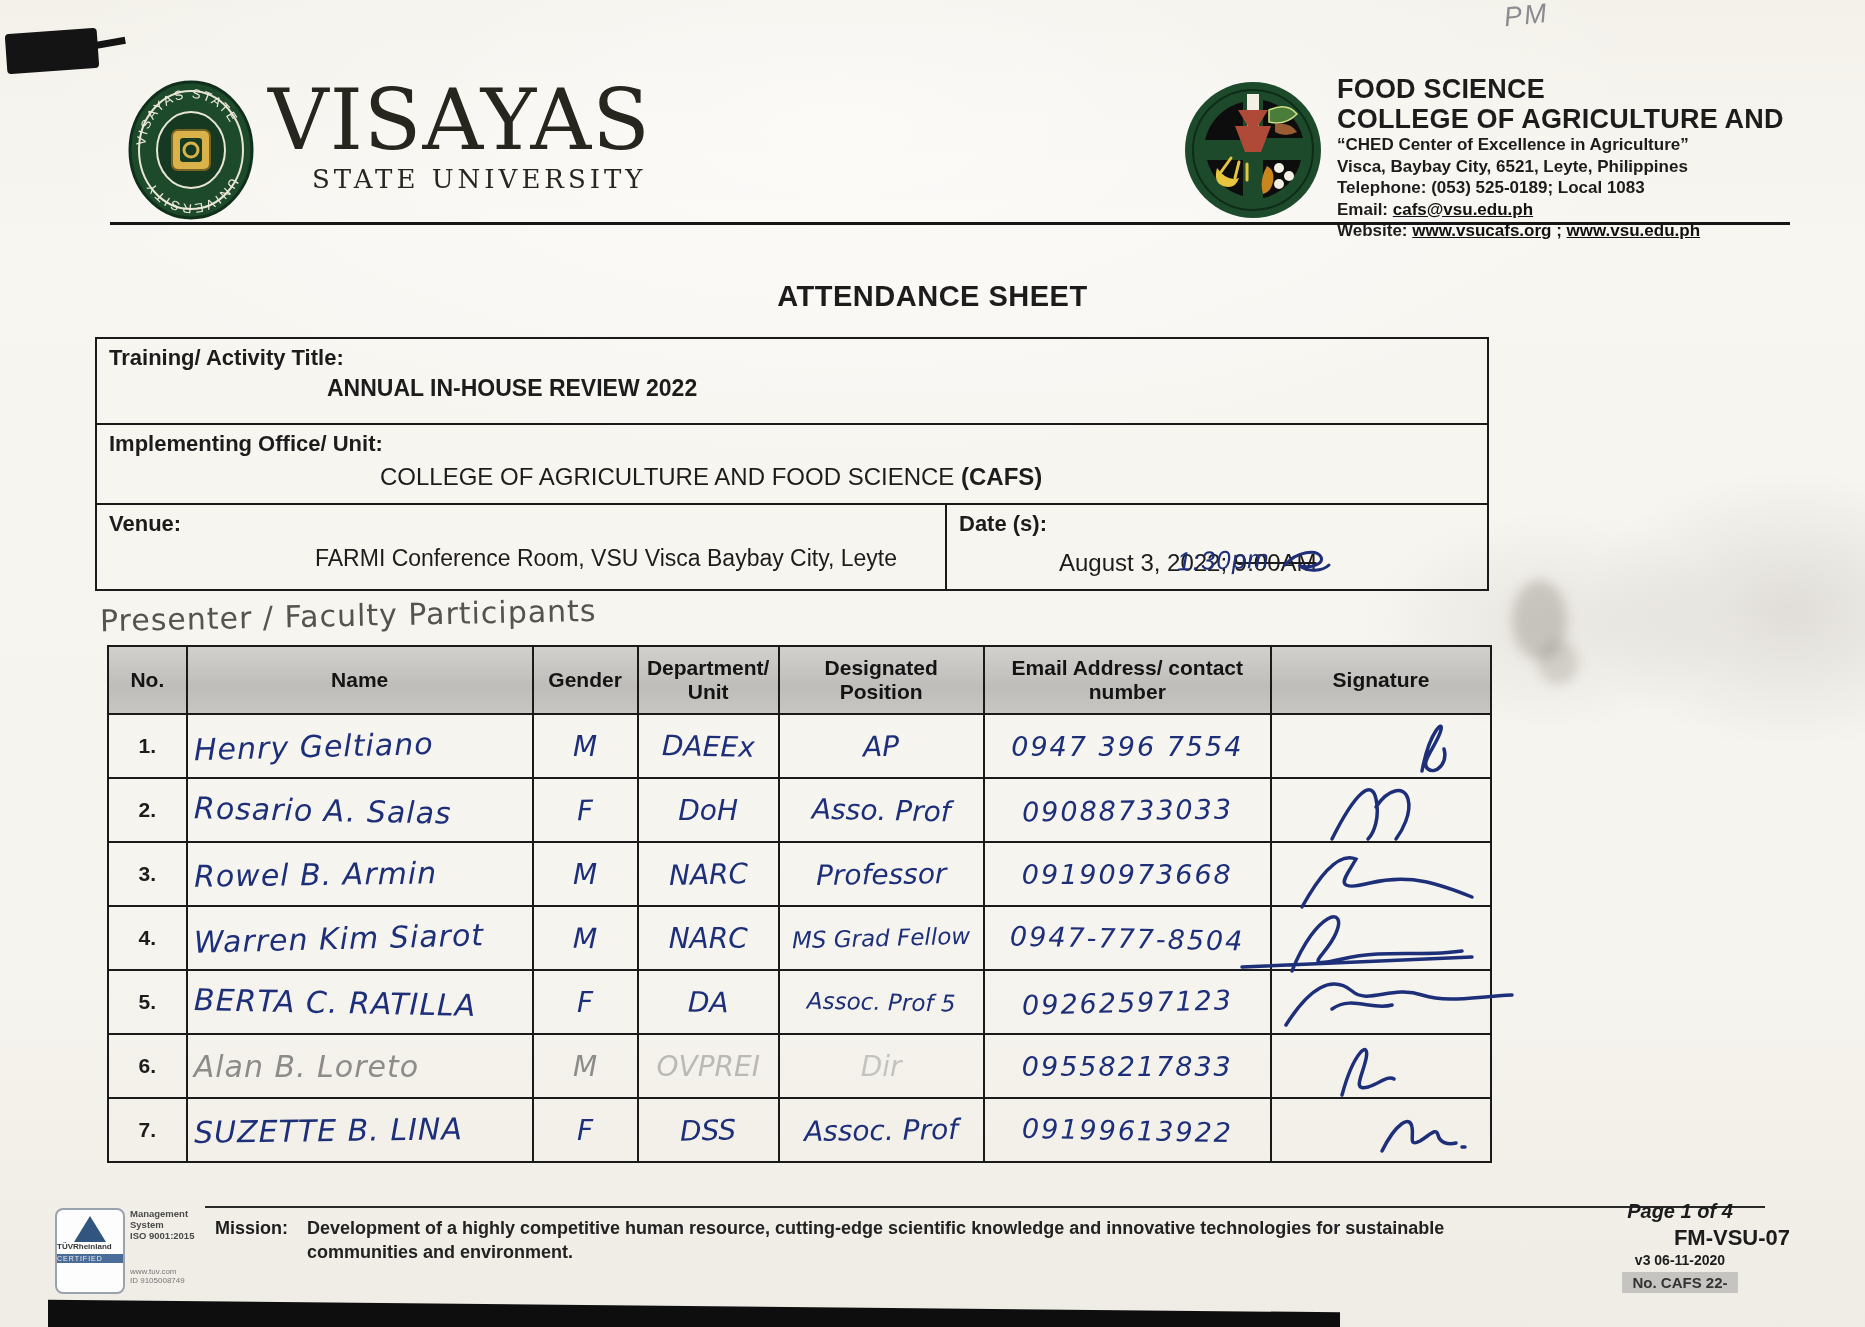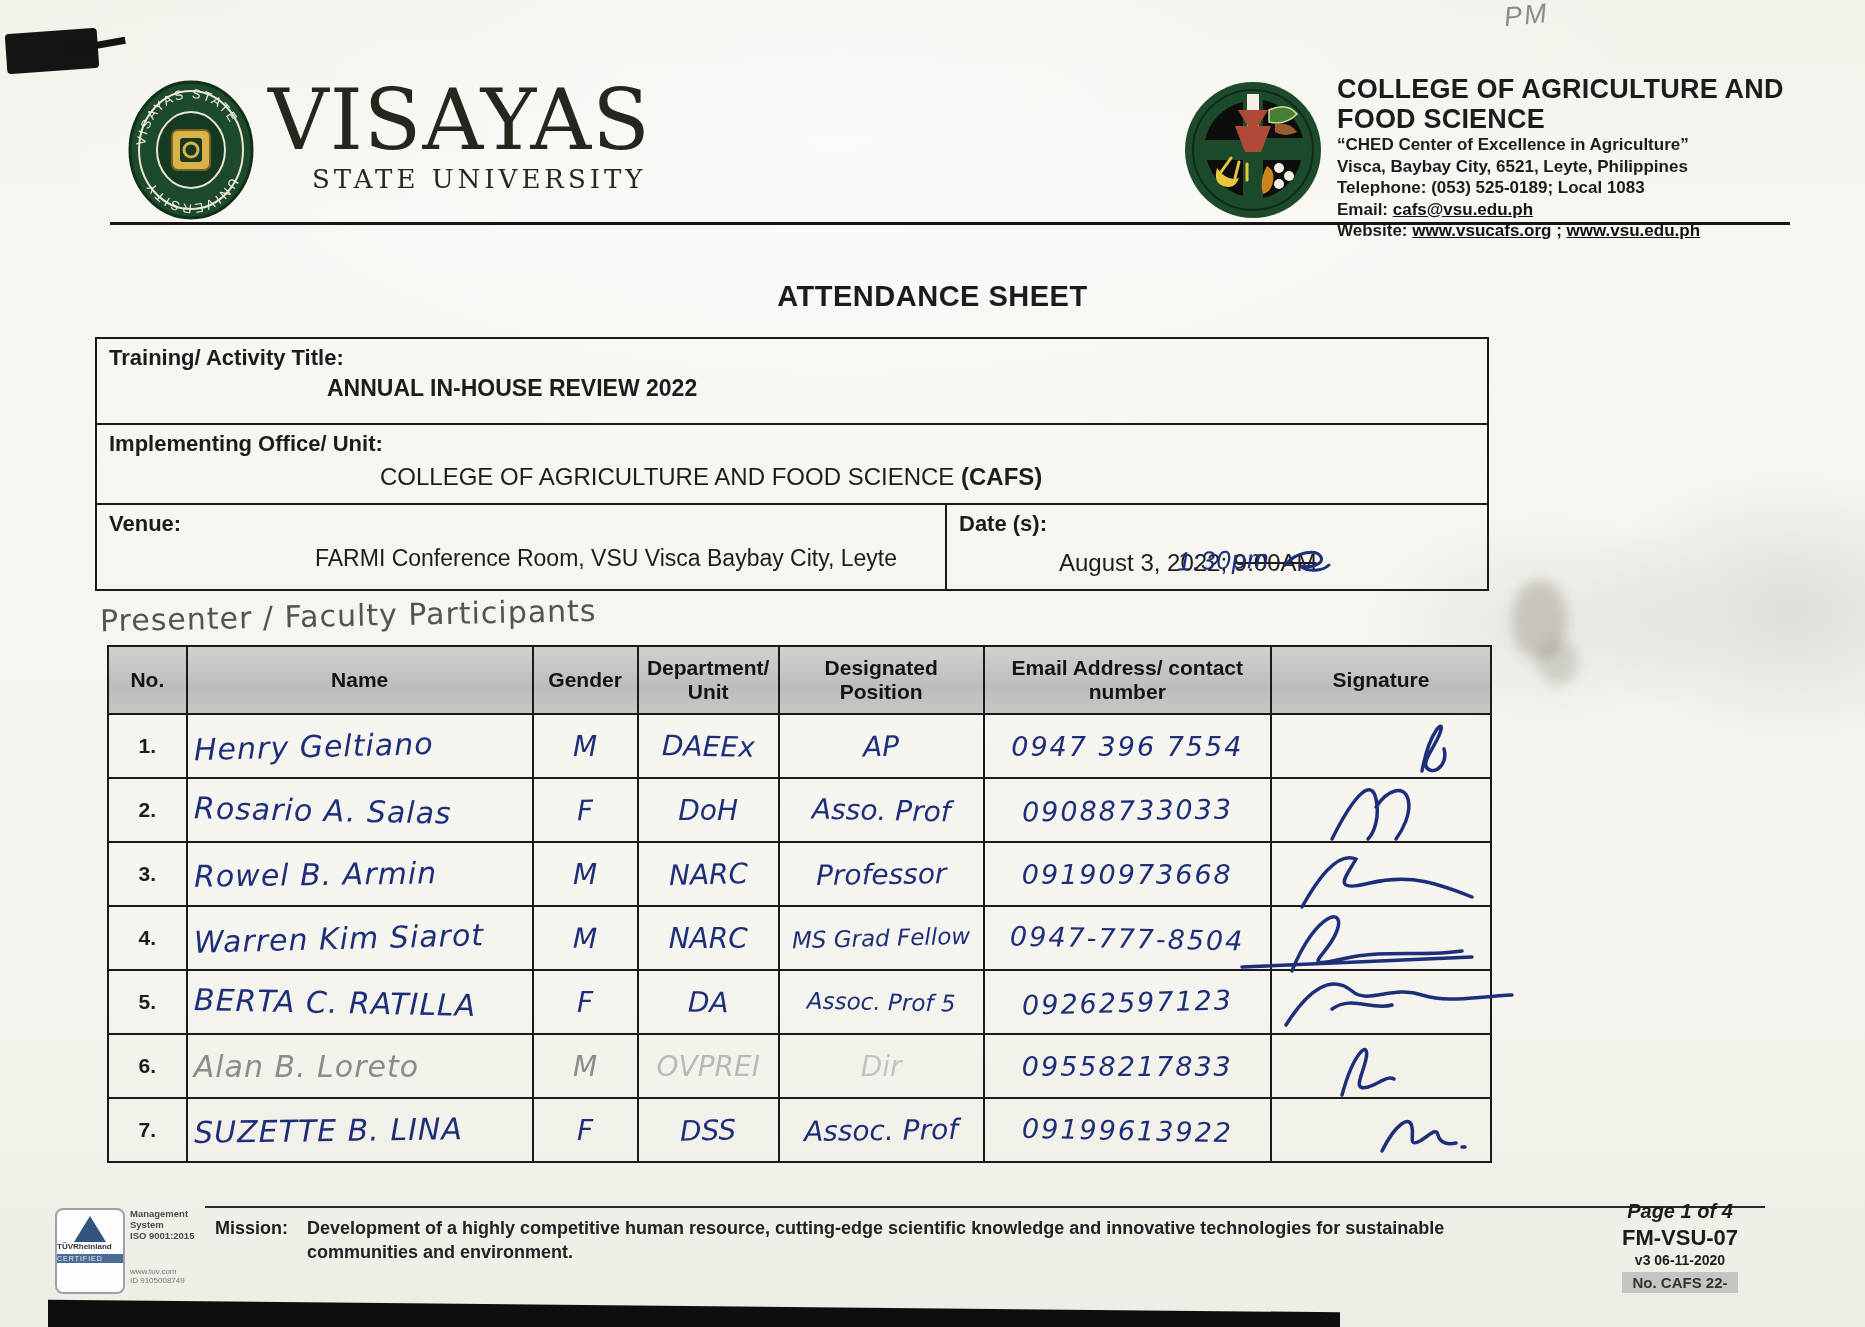--- a/index.html
+++ b/index.html
@@ -92,21 +92,21 @@
   .tuv .brand{font-size:8px;font-weight:bold;color:#333;}
   .tuv .band{margin-top:3px;background:#4a6c99;color:#eee;font-size:7px;letter-spacing:1px;padding:1px 0;}
   .tuv-side{position:absolute;left:130px;top:1208px;width:80px;font-size:9.5px;font-weight:bold;color:#4a4a4a;line-height:11px;}
   .tuv-side .tiny{font-weight:normal;font-size:8px;color:#777;margin-top:26px;line-height:9px;}
   .vm{position:absolute;left:215px;top:1216px;width:1330px;font-size:18px;line-height:24px;}
   .vm .lbl{font-weight:bold;display:inline-block;width:92px;vertical-align:top;}
   .vm .txt{display:inline-block;width:1200px;font-weight:bold;color:#222;}
   .vm .row{display:flex;}
   .pageblock{position:absolute;left:1570px;top:1200px;width:220px;text-align:center;}
   .pageblock .pg{font-size:20px;font-weight:bold;font-style:italic;}
-  .pageblock .code{font-size:22px;font-weight:bold;margin-top:2px;}
+  .pageblock .code{font-size:22px;font-weight:bold;margin-top:2px;text-align:right;}
   .pageblock .ver{font-size:14px;font-weight:bold;margin-top:1px;}
   .pageblock .docno{display:inline-block;margin-top:4px;font-size:15px;font-weight:bold;background:#c6c4c0;padding:2px 10px;color:#333;}
 </style>
 </head>
 <body>
 
 <div class="paper">
 
   <div class="mark-topleft"></div>
   <div class="wedge-bottom"></div>
@@ -150,22 +150,22 @@
     <path d="M86,30 q18,-8 28,4 q-12,12 -28,8 Z" fill="#4a7d3a" stroke="#cfe08a" stroke-width="1.5"></path>
     <path d="M92,44 q16,-2 22,8 q-12,6 -22,0 Z" fill="#9a5d33"></path>
     <g fill="#f3efe4">
         <circle cx="96" cy="88" r="5"></circle>
         <circle cx="106" cy="96" r="5"></circle>
         <circle cx="96" cy="104" r="5"></circle>
       </g>
     <path d="M84,86 q8,4 6,16 q-2,10 -10,12 q-4,-14 4,-28" fill="#c9861f"></path>
   </svg>
   <div class="college-block">
+    <div class="cname">FOOD SCIENCE</div>
     <div class="cname">COLLEGE OF AGRICULTURE AND</div>
-    <div class="cname">FOOD SCIENCE</div>
     <div class="cline">“CHED Center of Excellence in Agriculture”</div>
     <div class="cline">Visca, Baybay City, 6521, Leyte, Philippines</div>
     <div class="cline">Telephone: (053) 525-0189; Local 1083</div>
     <div class="cline"><span>Email: </span><span class="link">cafs@vsu.edu.ph</span></div>
     <div class="cline"><span>Website: </span><span class="link">www.vsucafs.org</span><span> ; </span><span class="link">www.vsu.edu.ph</span></div>
   </div>
   <div class="header-rule"></div>
 
   <div class="sheet-title">ATTENDANCE SHEET</div>
 

